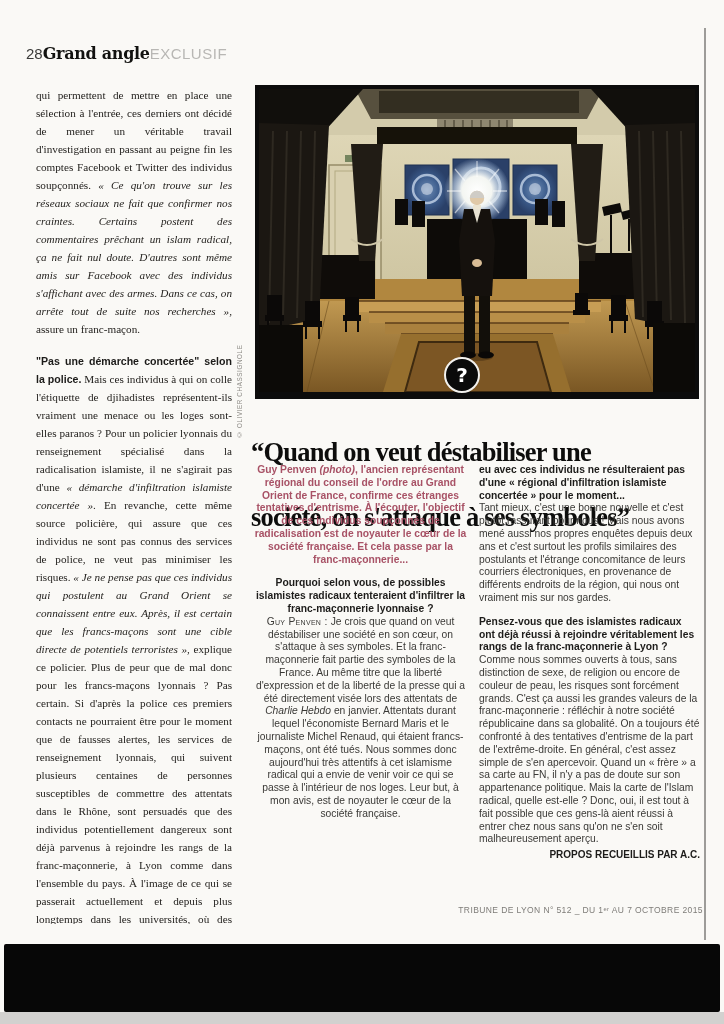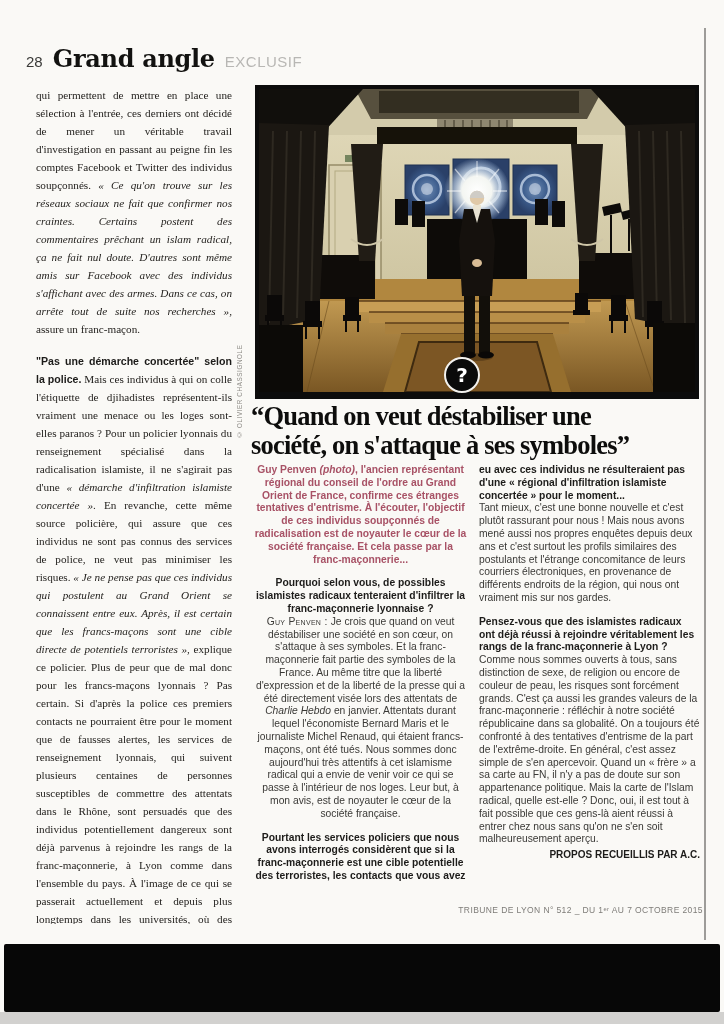--- a/index.html
+++ b/index.html
@@ -8,23 +8,23 @@
     position:relative; width:724px; height:1024px; margin:0 auto;
     background:#faf9f6; overflow:hidden;
     font-family:"Liberation Sans", sans-serif; color:#222;
   }
   
   .edge-line { position:absolute; left:704px; top:28px; width:2px; height:912px; background:#9d9c99; }
   .black-band { position:absolute; left:4px; top:944px; width:716px; height:68px; background:#070707; border-radius:2px; }
   .gray-strip { position:absolute; left:0; top:1012px; width:724px; height:12px; background:#d2d1cf; }
 
   
-  .header { position:absolute; left:26px; top:44px; display:flex; align-items:baseline; gap:10px; }
+  .header { position:absolute; left:26px; top:44px; display:flex; align-items:baseline; }
   .pageno { font-size:15px; color:#3a3a38; }
-  .section { font-family:"DejaVu Serif", serif; font-weight:700; font-size:24px; letter-spacing:-0.3px; color:#121210; }
+  .section { font-family:"DejaVu Serif", serif; font-weight:700; font-size:16px; letter-spacing:-0.3px; color:#121210; }
   .tag { font-size:15px; color:#b8b7b4; letter-spacing:0.5px; }
 
   
   .leftcol {
     position:absolute; left:36px; top:86px; width:196px; height:838px; overflow:hidden;
     font-family:"Liberation Serif", serif; font-size:11.2px; line-height:18px;
     color:#24221f; text-align:justify; hyphens:auto;
   }
   .leftcol p { margin:0; }
   .leftcol p + p { margin-top:14px; }
@@ -47,21 +47,21 @@
     position:absolute; left:444px; top:357px; width:36px; height:36px; border-radius:50%;
     background:#0a0a0a; border:2px solid #f2f1ee;
     display:flex; align-items:center; justify-content:center;
   }
   .qbadge span { color:#ffffff; font-weight:700; font-size:20px; line-height:1; font-family:"DejaVu Sans", sans-serif; }
 
   
   .headline { position:absolute; left:251px; top:402px; width:452px; margin:0;
     font-family:"Liberation Serif", serif; font-weight:700; font-size:26.5px;
     line-height:29px; letter-spacing:-0.8px; color:#0d0d0c; }
-  .hl { display:block; white-space:nowrap; }
+  .hl { display:block; white-space:nowrap;margin-top:36px; }
 
   
   .col { position:absolute; top:464px; font-size:10.3px; line-height:12.8px; color:#39383
 6; }
   .midcol { left:253px; width:215px; height:436px; overflow:hidden;text-align:center; }
   .rightcol { left:479px; width:221px; height:436px; overflow:hidden; }
   .col p { margin:0; }
   .intro { color:#a85266; font-weight:700; margin-bottom:11px !important; }
   .intro .it { font-style:italic; }
   .question { font-weight:700; color:#1d1c1a; margin-top:11px !important; }
@@ -237,21 +237,20 @@
 
   <h1 class="headline">
     <span class="hl">“Quand on veut déstabiliser une</span>
     <span class="hl">société, on s'attaque à ses symboles”</span>
   </h1>
 
   <section class="col midcol">
     <p class="intro"><span>Guy Penven </span><span class="it">(photo)</span><span>, l'ancien représentant régional du conseil de l'ordre au Grand Orient de France, confirme ces étranges tentatives d'entrisme. À l'écouter, l'objectif de ces individus soupçonnés de radicalisation est de noyauter le cœur de la société française. Et cela passe par la franc-maçonnerie...</span></p>
     <p class="question">Pourquoi selon vous, de possibles islamistes radicaux tenteraient d'infiltrer la franc-maçonnerie lyonnaise ?</p>
     <p class="answer"><span class="speaker">Guy Penven : </span><span>Je crois que quand on veut déstabiliser une société en son cœur, on s'attaque à ses symboles. Et la franc-maçonnerie fait partie des symboles de la France. Au même titre que la liberté d'expression et de la liberté de la presse qui a été directement visée lors des attentats de </span><span class="it">Charlie Hebdo</span><span> en janvier. Attentats durant lequel l'économiste Bernard Maris et le journaliste Michel Renaud, qui étaient francs-maçons, ont été tués. Nous sommes donc aujourd'hui très attentifs à cet islamisme radical qui a envie de venir voir ce qui se passe à l'intérieur de nos loges. Leur but, à mon avis, est de noyauter le cœur de la société française.</span></p>
-    <p class="question">Pourtant les services policiers que nous avons interrogés considèrent que si la franc-maçonnerie est une cible potentielle des terroristes, les contacts que vous avez</p>
   </section>
 
   <section class="col rightcol">
     <p class="question first">eu avec ces individus ne résulteraient pas d'une « régional d'infiltration islamiste concertée » pour le moment...</p>
     <p class="answer">Tant mieux, c'est une bonne nouvelle et c'est plutôt rassurant pour nous ! Mais nous avons mené aussi nos propres enquêtes depuis deux ans et c'est surtout les profils similaires des postulants et l'étrange concomitance de leurs courriers électroniques, en provenance de différents endroits de la région, qui nous ont vraiment mis sur nos gardes.</p>
     <p class="question">Pensez-vous que des islamistes radicaux ont déjà réussi à rejoindre véritablement les rangs de la franc-maçonnerie à Lyon ?</p>
     <p class="answer">Comme nous sommes ouverts à tous, sans distinction de sexe, de religion ou encore de couleur de peau, les risques sont forcément grands. C'est ça aussi les grandes valeurs de la franc-maçonnerie : réfléchir à notre société républicaine dans sa globalité. On a toujours été confronté à des tentatives d'entrisme de la part de l'extrême-droite. En général, c'est assez simple de s'en apercevoir. Quand un « frère » a sa carte au FN, il n'y a pas de doute sur son appartenance politique. Mais la carte de l'Islam radical, quelle est-elle ? Donc, oui, il est tout à fait possible que ces gens-là aient réussi à entrer chez nous sans qu'on ne s'en soit malheureusement aperçu.</p>
     <p class="byline">PROPOS RECUEILLIS PAR A.C.</p>
   </section>
 

